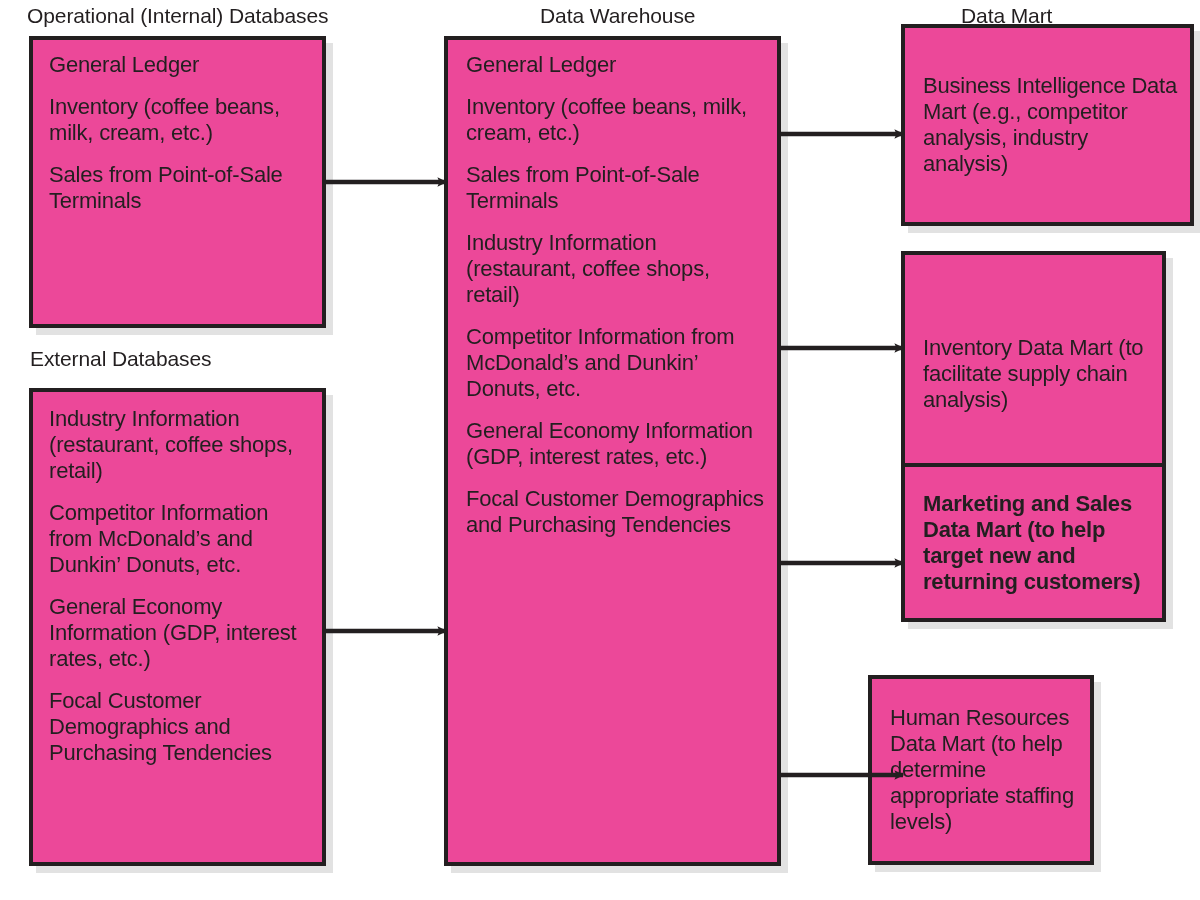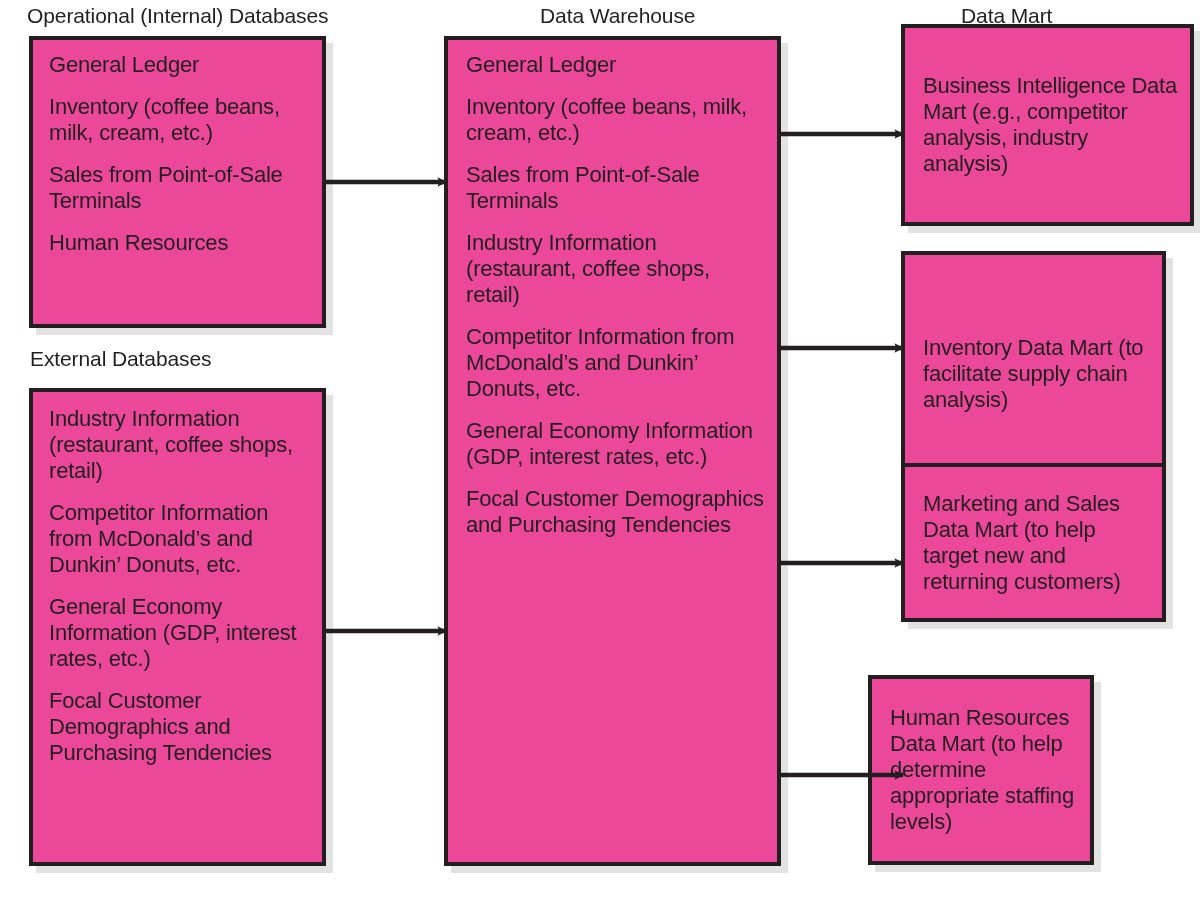--- a/index.html
+++ b/index.html
@@ -86,21 +86,20 @@
 
   <div class="col-title" style="left:524px; top:4px;">Data Warehouse</div>
 
   <div class="col-title" style="left:945px; top:4px;">Data Mart</div>
 
   <div class="box" style="left:13px; top:36px; width:297px; height:292px;">
     <div class="box-inner" style="top:12px;">
       <div class="item">General Ledger</div>
       <div class="item">Inventory (coffee beans, milk, cream, etc.)</div>
       <div class="item">Sales from Point-of-Sale Terminals</div>
-      <div class="item">Human Resources</div>
     </div>
   </div>
 
   <div class="box" style="left:13px; top:388px; width:297px; height:478px;">
     <div class="box-inner" style="top:14px;">
       <div class="item">Industry Information (restaurant, coffee shops, retail)</div>
       <div class="item">Competitor Information from McDonald’s and Dunkin’ Donuts, etc.</div>
       <div class="item">General Economy Information (GDP, interest rates, etc.)</div>
       <div class="item">Focal Customer Demographics and Purchasing Tendencies</div>
     </div>
@@ -123,21 +122,21 @@
       <div class="item tight">Business Intelligence Data Mart (e.g., competitor analysis, industry analysis)</div>
     </div>
   </div>
 
   <div class="box" style="left:885px; top:251px; width:265px; height:246px;">
     <div class="box-inner centered" style="left:18px; right:12px;">
       <div class="item tight">Inventory Data Mart (to facilitate supply chain analysis)</div>
     </div>
   </div>
 
-  <div class="box" style="left:885px; top:463px; width:265px; height:159px;">
+  <div class="box" style="left:885px; top:463px; width:265px; height:159px;font-weight:bold;">
     <div class="box-inner centered" style="left:18px; right:12px;">
       <div class="item tight">Marketing and Sales Data Mart (to help target new and returning customers)</div>
     </div>
   </div>
 
   <div class="box" style="left:852px; top:675px; width:226px; height:190px;">
     <div class="box-inner centered" style="left:18px; right:12px;">
       <div class="item tight">Human Resources Data Mart (to help determine appropriate staffing levels)</div>
     </div>
   </div>

